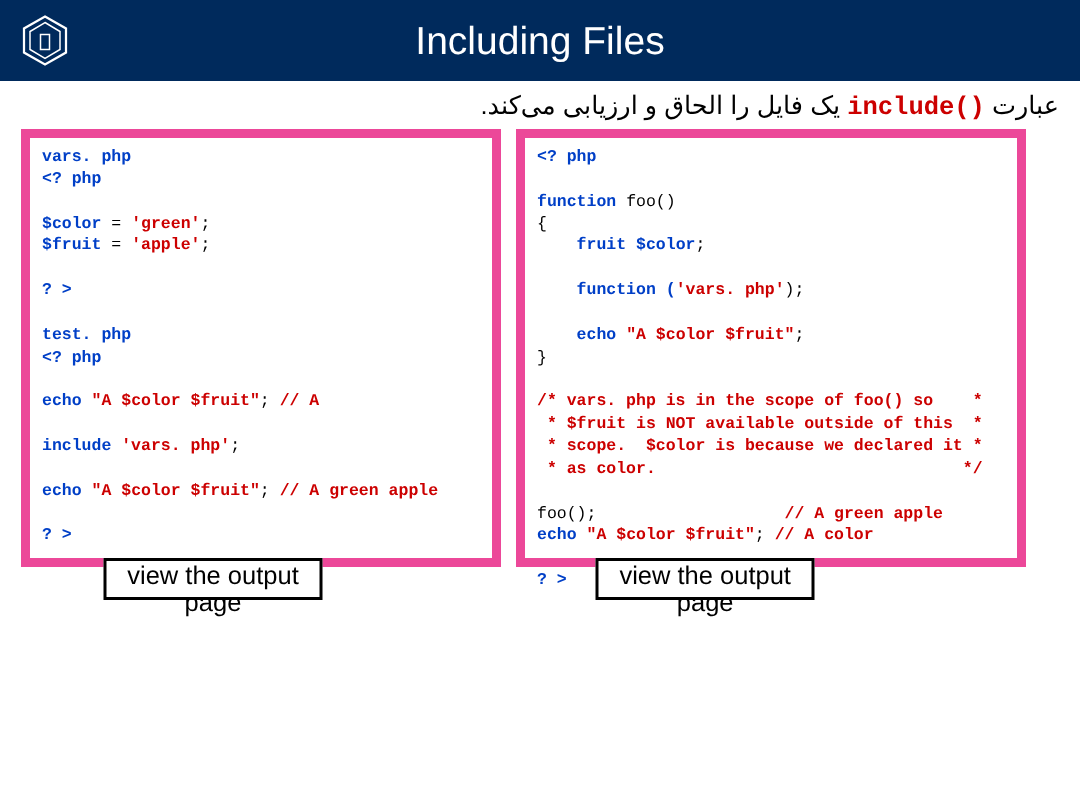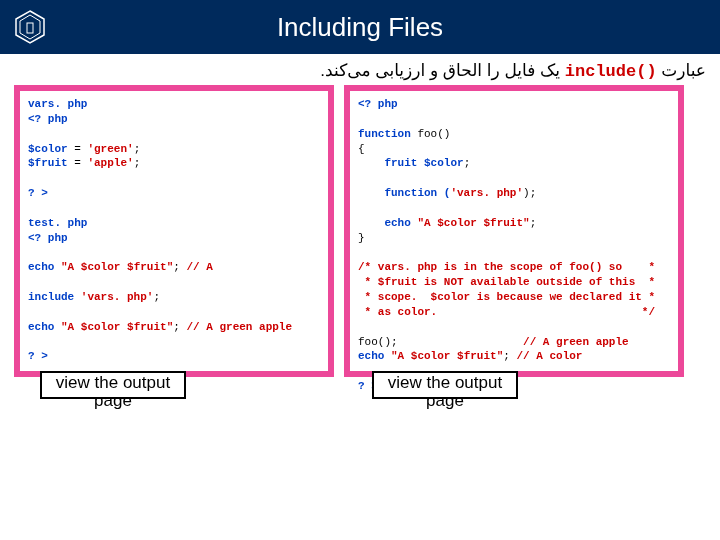--- a/index.html
+++ b/index.html
@@ -60,21 +60,21 @@
     line-height: 1.35;
     white-space: pre;
     background: #fff;
   }
   .left-box { width: 320px; height: 292px; }
   .right-box { width: 340px; height: 292px; }
   .kw-blue { color: #003fc7; font-weight: bold; }
   .kw-red { color: #cc0000; font-weight: bold; }
   .buttons {
     display: flex;
-    padding: 0 0;
+    padding: 0 29px;
     gap: 10px;
     margin-top: -6px;
   }
   .btn-wrap-left { width: 320px; }
   .btn-wrap-right { width: 340px; }
   .btn {
     border: 2px solid #000;
     background: #fff;
     font-size: 17px;
     padding: 1px 10px 0 10px;

